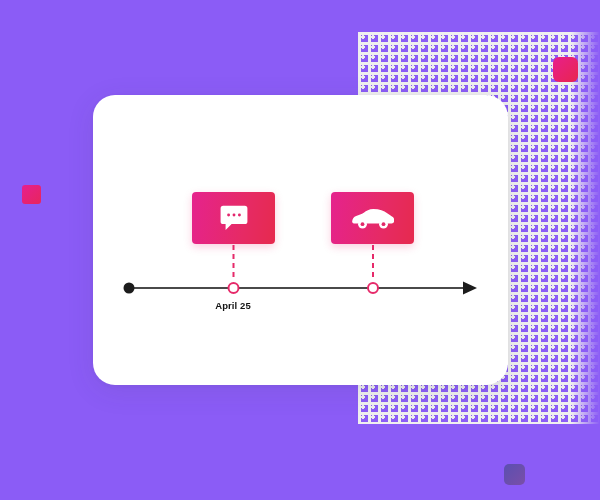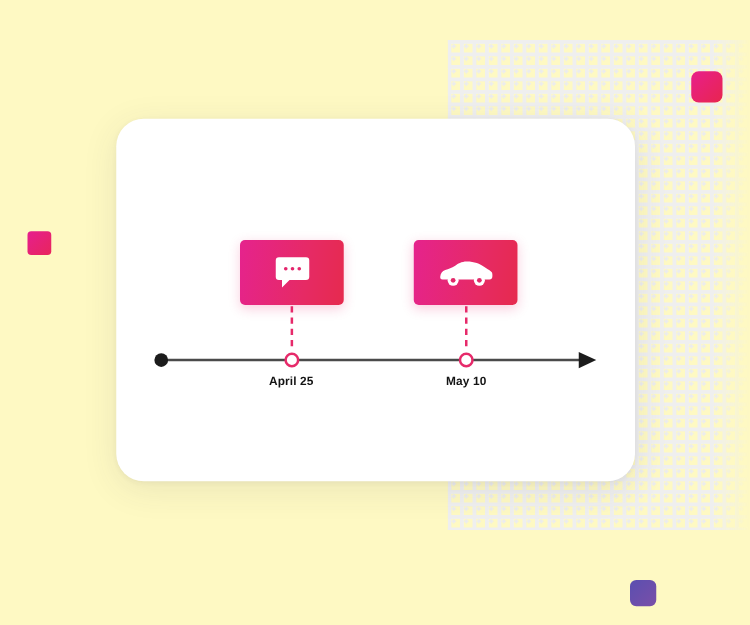--- a/index.html
+++ b/index.html
@@ -10,21 +10,21 @@
     width: 600px;
     height: 500px;
     background: #ffffff;
     font-family: "Liberation Sans", sans-serif;
     overflow: hidden;
   }
   #stage {
     position: relative;
     width: 600px;
     height: 500px;
-    background: #fef9c3;
+    background: #8b5cf6;
   }
 
   
   #dot-grid {
     position: absolute;
     left: 358px;
     top: 32px;
     width: 242px;
     height: 392px;
     background-image:
@@ -176,16 +176,15 @@
                    c1.3 1.1 1.6 2.5 1.4 3.9 c-0.2 1.5 -1.1 2.5 -2.6 2.5 z" fill="#ffffff"></path>
           <circle cx="10.5" cy="18.2" r="4.4" fill="#ffffff"></circle>
           <circle cx="31.5" cy="18.2" r="4.4" fill="#ffffff"></circle>
           <circle cx="10.5" cy="18.2" r="1.9" fill="#e2296a"></circle>
           <circle cx="31.5" cy="18.2" r="1.9" fill="#e2296a"></circle>
         </svg>
       </span>
     </div>
 
     <div class="event-label" id="event-label-0">April 25</div>
-    <div class="event-label" id="event-label-1">May 10</div>
 
   </div>
 </div>
 
 </body></html>

